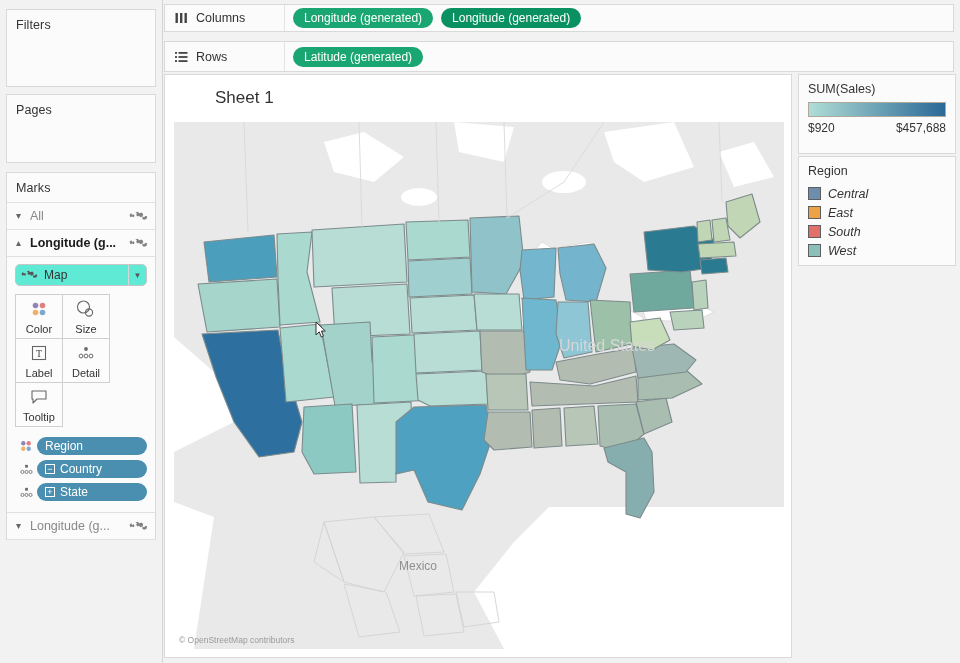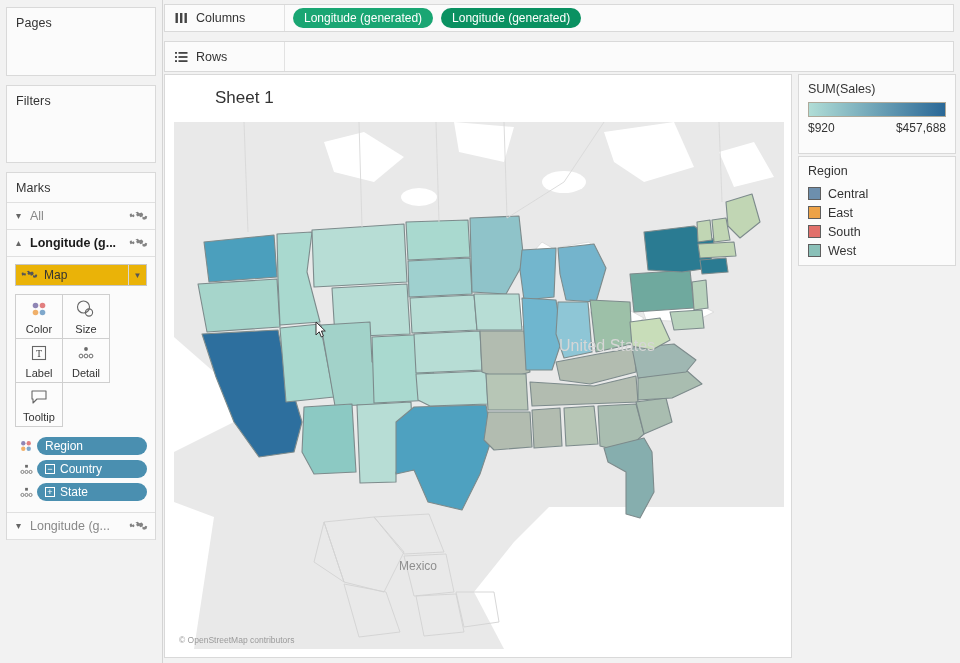--- a/index.html
+++ b/index.html
@@ -50,22 +50,22 @@
   .marks-row.active .mlabel { color: #1b1b1b; font-weight: bold; }
   .globe {
     width: 19px; height: 13px; opacity: .72; flex: 0 0 auto;
   }
 
   .marks-body { padding: 7px 8px 8px 8px; background: #fbfbfb;
                 border-bottom: 1px solid #e0e0e0; }
 
   .marktype {
     display: flex; align-items: center;
-    height: 22px; border: 1px solid #c6c6c6; background: #eab308;
-    border-radius: 0; padding-left: 5px; font-size: 12px;
+    height: 22px; border: 1px solid #c6c6c6; background: #5eead4;
+    border-radius: 5px; padding-left: 5px; font-size: 12px;
   }
   .marktype .mt-label { flex: 1; margin-left: 6px; color: #333; }
   .marktype .caret {
     width: 18px; height: 20px; border-left: 1px solid #d7d7d7;
     display: flex; align-items: center; justify-content: center;
     color: #555; font-size: 8px;
   }
 
   .btn-grid { display: flex; flex-wrap: wrap; gap: 0; margin-top: 8px; }
   .mbtn {
@@ -156,35 +156,35 @@
     display: flex; justify-content: space-between;
     padding: 4px 9px 0 9px; font-size: 12px; color: #333;
   }
   .leg-item {
     display: flex; align-items: center; gap: 7px;
     padding: 0 9px; height: 19px; cursor: pointer;
   }
   .swatch {
     width: 13px; height: 13px; border: 1px solid #5e5e5e;
   }
-  .leg-text { font-size: 12.5px; color: #333; }
+  .leg-text { font-size: 12.5px; color: #333; font-style: italic; }
 </style>
 </head>
 <body>
 
 <div id="app">
 
   <div class="left-col">
 
+    <div class="card" id="filters-card">
+      <div class="card-title">Filters</div>
+    </div>
+
     <div class="card" id="pages-card">
       <div class="card-title">Pages</div>
-    </div>
-
-    <div class="card" id="filters-card">
-      <div class="card-title">Filters</div>
     </div>
 
     <div class="card" id="marks-card">
       <div class="card-title">Marks</div>
 
       <div class="marks-row">
         <span class="chev">▾</span>
         <span class="mlabel">All</span>
         <svg class="globe" viewBox="0 0 24 16">
           <path fill="#555" d="M1 5l2-1 1 2 2-1 1 2-1 2-2-1-2 1-1-2zM8 3l3-1 2 2 3-1 2 2-1 3-3 1-1-2-2 1-2-2 1-2-2-1zM17 8l2 1 2-2 2 1-1 3-3 1-2-1z"></path>
@@ -346,20 +346,23 @@
       <svg width="13" height="12" viewBox="0 0 13 12">
         <rect x="0" y="1.0" width="2" height="1.8" fill="#444"></rect>
           <rect x="3.5" y="1.0" width="9" height="1.8" fill="#444"></rect>
         <rect x="0" y="5.1" width="2" height="1.8" fill="#444"></rect>
           <rect x="3.5" y="5.1" width="9" height="1.8" fill="#444"></rect>
         <rect x="0" y="9.2" width="2" height="1.8" fill="#444"></rect>
           <rect x="3.5" y="9.2" width="9" height="1.8" fill="#444"></rect>
       </svg>
       <span>Rows</span>
     </div>
+    <div class="sh-pills">
+      <span class="gpill light">Latitude (generated)</span>
+    </div>
   </div>
 
   <div id="view">
     <div id="sheet-title">Sheet 1</div>
 
     <div id="map">
 
       <svg width="610" height="527" viewBox="0 0 610 527" style="position:absolute;left:0;top:0">
 
         <rect x="0" y="0" width="610" height="527" fill="#e9e9e9"></rect>

